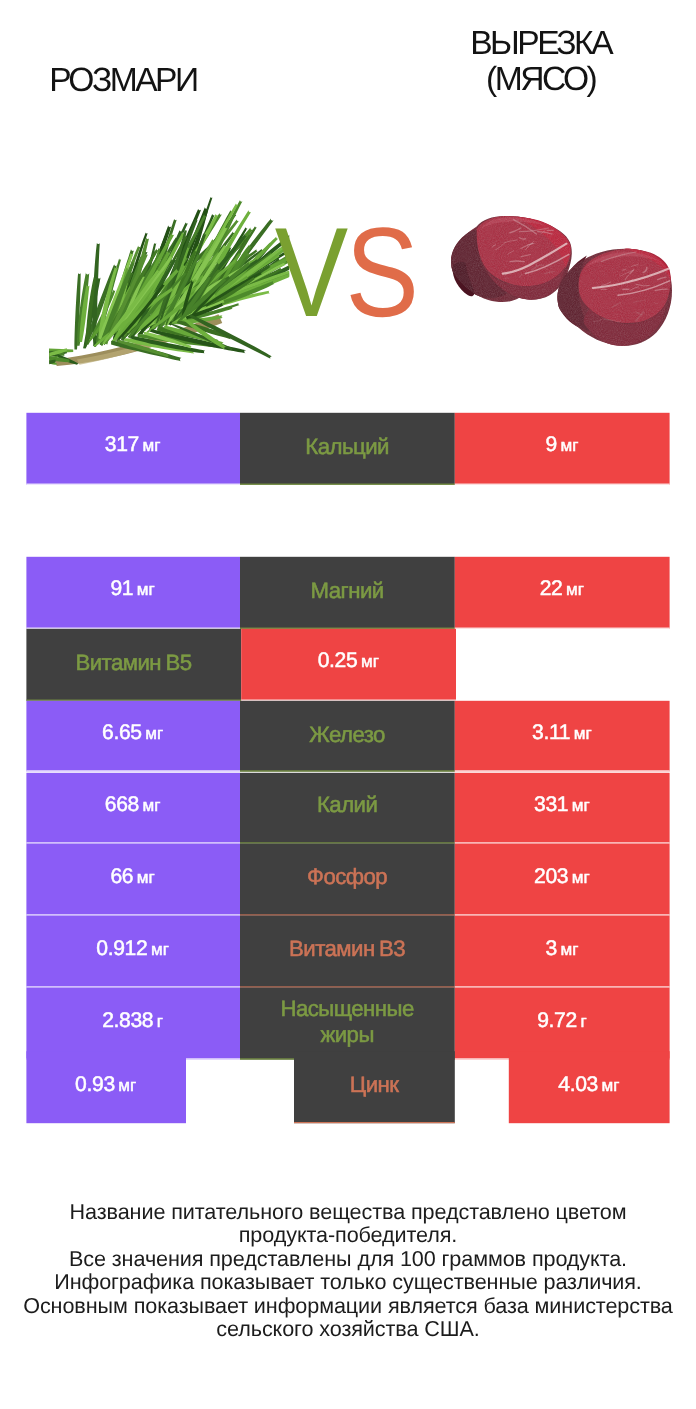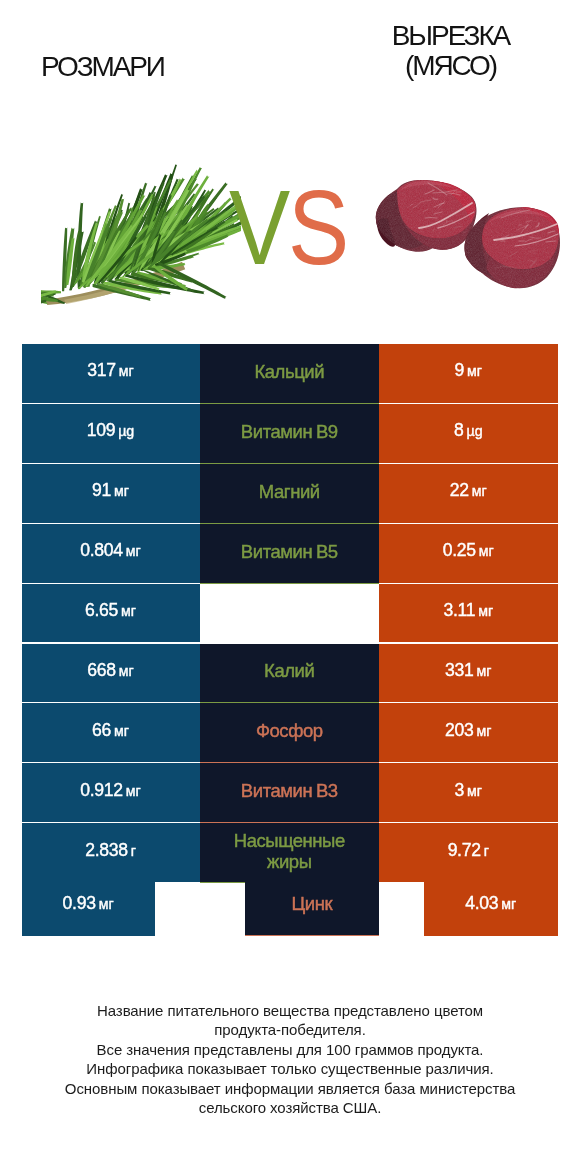--- a/index.html
+++ b/index.html
@@ -22,33 +22,33 @@
       font-size:106px;line-height:110px;text-align:center;font-weight:400;
       font-family:"Liberation Sans",sans-serif;letter-spacing:-2.5px;
       transform:scaleX(0.865);transform-origin:50% 50%;}
   .vs .v{color:#7aa030;}
   .vs .s{color:#e06c49;}
 
   
   .tbl{position:absolute;left:21.5px;top:344px;width:536px;height:599px;}
   .row{position:absolute;left:0;width:536px;height:59.9px;display:flex;}
   .cell{box-sizing:border-box;display:flex;align-items:center;justify-content:center;}
-  .cL{width:178px;background:#0c4a6e;color:#fff;}
-  .cM{width:179.5px;background:#0f172a;}
-  .cR{width:178.5px;background:#c2410c;color:#fff;}
+  .cL{width:178px;background:#8b5cf6;color:#fff;}
+  .cM{width:179.5px;background:#404040;}
+  .cR{width:178.5px;background:#ef4444;color:#fff;}
   .row:not(:last-child) .cL,.row:not(:last-child) .cR{border-bottom:1.6px solid #fff;}
   .val{font-size:17.6px;font-weight:400;white-space:nowrap;letter-spacing:-0.3px;word-spacing:-2px;position:relative;top:-2.5px;-webkit-text-stroke:0.42px currentColor;}
   .val .u{font-size:14.2px;font-weight:400;margin-left:3px;letter-spacing:0px;}
   .nut{font-size:18.5px;font-weight:400;text-align:center;line-height:21px;letter-spacing:-0.45px;word-spacing:-1px;max-width:152px;position:relative;top:-2px;-webkit-text-stroke:0.45px currentColor;}
   .nut.g{color:#7c9a43;}
   .nut.o{color:#cc7356;}
 
   
   .foot{position:absolute;left:0;top:1001px;width:580px;text-align:center;
-        font-size:15px;line-height:19.4px;color:#1c1c1c;letter-spacing:-0.08px;}
+        font-size:18px;line-height:19.4px;color:#1c1c1c;letter-spacing:-0.08px;}
 </style>
 </head>
 <body>
 
 <div class="page">
 
   <div class="hdr">
     <div class="hdr-left">РОЗМАРИ</div>
     <div class="hdr-right">
       <div>ВЫРЕЗКА</div>
@@ -393,56 +393,45 @@
         <div class="cell cL">
           <span class="val">317<span class="u">мг</span></span>
         </div>
         <div class="cell cM" style="border-bottom:1.1px solid #7c9a43;">
           <span class="nut g">Кальций</span>
         </div>
         <div class="cell cR">
           <span class="val">9<span class="u">мг</span></span>
         </div>
       </div>
-      <div class="row" style="top: 59.9px;">
-        <div class="cell cL">
-          <span class="val">109<span class="u">µg</span></span>
-        </div>
-        <div class="cell cM" style="border-bottom:1.1px solid #7c9a43;">
-          <span class="nut g">Витамин B9</span>
-        </div>
-        <div class="cell cR">
-          <span class="val">8<span class="u">µg</span></span>
-        </div>
-      </div>
       <div class="row" style="top: 119.8px;">
         <div class="cell cL">
           <span class="val">91<span class="u">мг</span></span>
         </div>
         <div class="cell cM" style="border-bottom:1.1px solid #7c9a43;">
           <span class="nut g">Магний</span>
         </div>
         <div class="cell cR">
           <span class="val">22<span class="u">мг</span></span>
         </div>
       </div>
       <div class="row" style="top: 179.7px;">
-        <div class="cell cL">
-          <span class="val">0.804<span class="u">мг</span></span>
-        </div>
         <div class="cell cM" style="border-bottom:1.1px solid #7c9a43;">
           <span class="nut g">Витамин B5</span>
         </div>
         <div class="cell cR">
           <span class="val">0.25<span class="u">мг</span></span>
         </div>
       </div>
       <div class="row" style="top: 239.6px; justify-content: space-between;">
         <div class="cell cL">
           <span class="val">6.65<span class="u">мг</span></span>
+        </div>
+        <div class="cell cM" style="border-bottom:1.1px solid #7c9a43;">
+          <span class="nut g">Железо</span>
         </div>
         <div class="cell cR">
           <span class="val">3.11<span class="u">мг</span></span>
         </div>
       </div>
       <div class="row" style="top: 299.5px;">
         <div class="cell cL">
           <span class="val">668<span class="u">мг</span></span>
         </div>
         <div class="cell cM" style="border-bottom:1.1px solid #7c9a43;">

